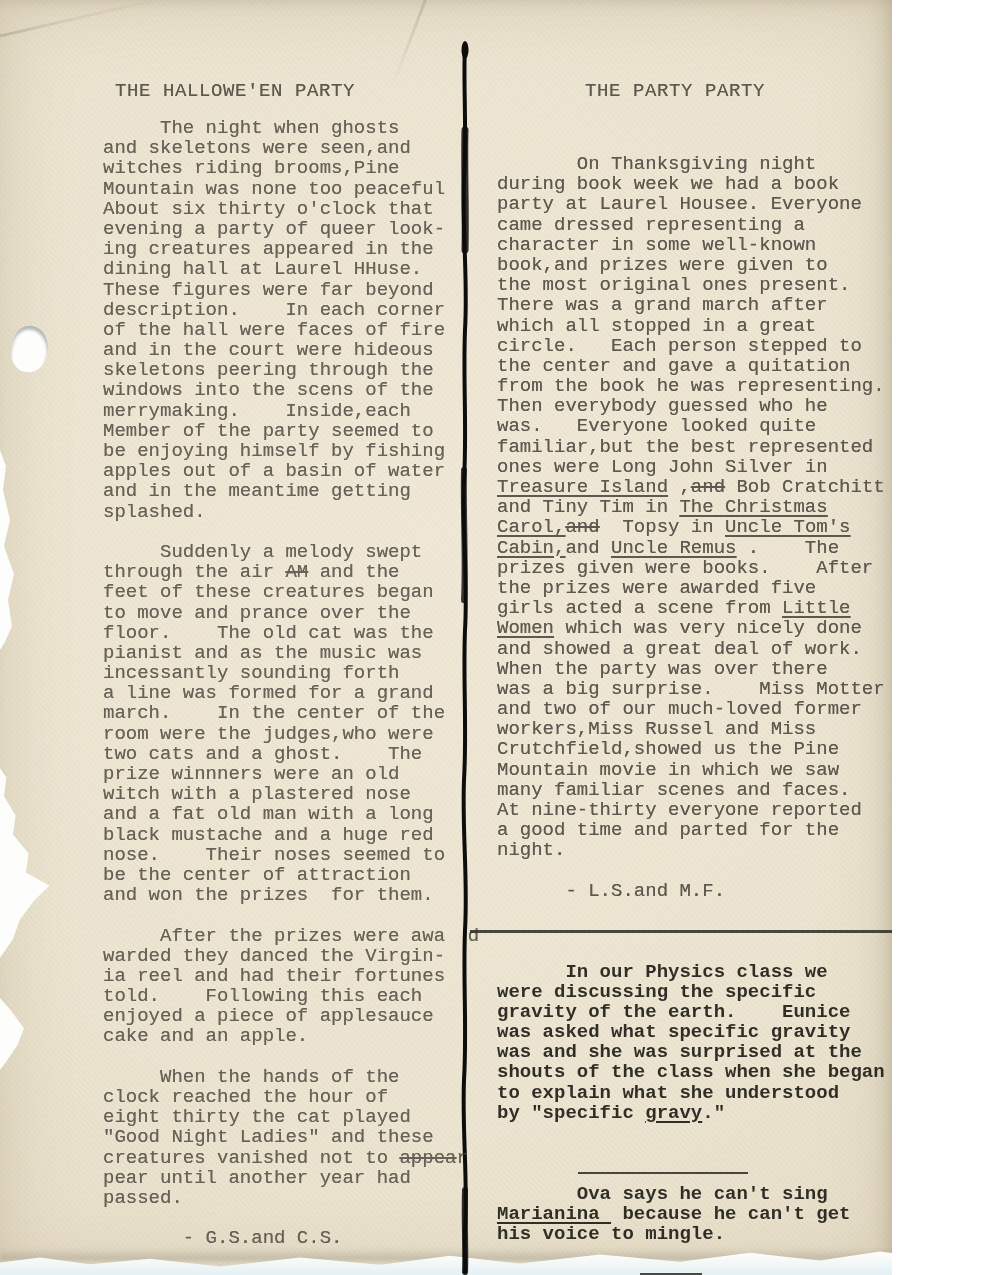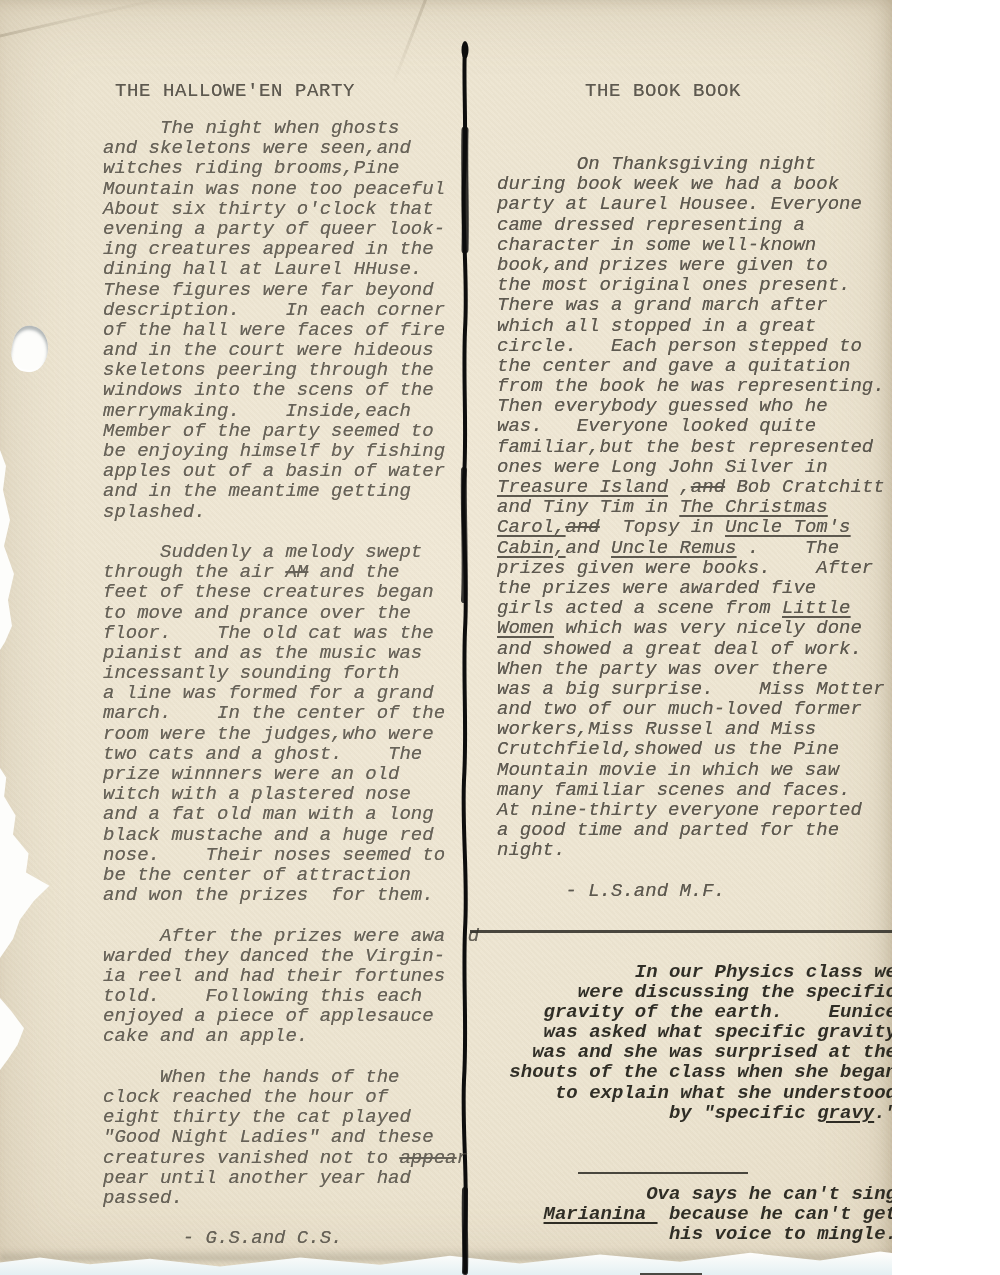--- a/index.html
+++ b/index.html
@@ -4,30 +4,30 @@
 <style>
   html,body{margin:0;padding:0;background:#ffffff;}
   .page{
     position:relative;width:892px;height:1275px;overflow:hidden;
     font-family:"Liberation Mono","DejaVu Sans Mono",monospace;
     background:
       repeating-linear-gradient(47deg, rgba(255,255,255,.035) 0 2px, rgba(90,75,50,.018) 2px 4px),
       radial-gradient(120% 90% at 48% 42%, #f0e8d6 0%, #ece4d0 50%, #e6dcc6 82%, #ded3b9 100%);
     box-shadow: inset 0 0 70px rgba(150,132,100,.28), inset -14px 0 20px -12px rgba(125,108,80,.30), inset 0 10px 18px -12px rgba(125,108,80,.22);
   }
-  .col{position:absolute;font-size:19px;line-height:20.2px;white-space:pre;font-style:italic;}
+  .col{position:absolute;font-size:19px;line-height:20.2px;white-space:pre;}
   .aged{color:#4a463e;opacity:.88;text-shadow:0 0 .6px rgba(74,70,62,.75);}
   .dim{opacity:.82;}
   .left-col{left:103px;top:118px;width:388px;}
   .right-col{left:497px;top:118px;width:400px;margin-top:36px;}
   .article-title{position:absolute;top:80px;font-size:19px;letter-spacing:.6px;white-space:pre;}
   .title-left{left:115px;}
   .title-right{left:585px;}
   .tl{height:20.2px;}
-  .fresh{color:#16150f;opacity:1;text-shadow:none;font-weight:bold;text-align:right;}
+  .fresh{color:#16150f;opacity:1;text-shadow:none;font-weight:bold;}
   .u{text-decoration:underline;text-underline-offset:3px;text-decoration-thickness:1.5px;}
   .x{text-decoration:line-through;text-decoration-thickness:2px;}
   .rule{display:inline-block;height:0;border-top:3px solid #33312a;vertical-align:middle;}
   .rule.full{margin-left:-27px;width:423px;}
   .rule.small{margin-left:81px;width:170px;border-top-width:2.5px;}
   .rule.tiny{margin-left:143px;width:62px;border-top-width:2.5px;}
   .ink-line{position:absolute;left:452px;top:40px;}
   .tear{position:absolute;background:#fdfdfb;}
   .tear-hole{left:12px;top:326px;width:36px;height:46px;border-radius:46% 58% 52% 48%;transform:rotate(10deg);
     box-shadow:inset 0 4px 3px rgba(105,115,120,.5), inset 0 -2px 2px rgba(255,255,255,.9);}
@@ -70,18 +70,18 @@
 
   <svg class="ink-line" width="30" height="1235" viewBox="0 0 30 1235">
     <ellipse cx="13" cy="10" rx="3.5" ry="9" fill="#0d0d0d"></ellipse>
     <path d="M13 6 C11 40 15 90 12 140 C10 190 16 240 13 290 C11 340 15 390 12 440 C10 490 16 540 13 590 C11 640 15 690 12 740 C10 790 16 840 13 890 C11 940 15 990 12 1040 C10 1090 16 1140 13 1190 C12 1215 14 1228 13 1232" fill="none" stroke="#0d0d0d" stroke-width="4" stroke-linecap="round"></path>
     <path d="M13 90 C12 130 14 170 13 210" fill="none" stroke="#0d0d0d" stroke-width="7" stroke-linecap="round" opacity=".85"></path>
     <path d="M12 430 C11 470 14 520 12 560" fill="none" stroke="#0d0d0d" stroke-width="6" stroke-linecap="round" opacity=".8"></path>
     <path d="M13 1150 C12 1180 14 1210 13 1232" fill="none" stroke="#0d0d0d" stroke-width="6" stroke-linecap="round" opacity=".85"></path>
   </svg>
 
   <div class="article-title title-left aged">THE HALLOWE'EN PARTY</div>
-  <div class="article-title title-right aged">THE BOOK BOOK</div>
+  <div class="article-title title-right aged">THE PARTY PARTY</div>
 
   <div class="col left-col aged dim"><div class="tl">     The night when ghosts</div><div class="tl">and skeletons were seen,and</div><div class="tl">witches riding brooms,Pine</div><div class="tl">Mountain was none too peaceful</div><div class="tl">About six thirty o'clock that</div><div class="tl">evening a party of queer look-</div><div class="tl">ing creatures appeared in the</div><div class="tl">dining hall at Laurel HHuse.</div><div class="tl">These figures were far beyond</div><div class="tl">description.    In each corner</div><div class="tl">of the hall were faces of fire</div><div class="tl">and in the court were hideous</div><div class="tl">skeletons peering through the</div><div class="tl">windows into the scens of the</div><div class="tl">merrymaking.    Inside,each</div><div class="tl">Member of the party seemed to</div><div class="tl">be enjoying himself by fishing</div><div class="tl">apples out of a basin of water</div><div class="tl">and in the meantime getting</div><div class="tl">splashed.</div><div class="tl">&nbsp;</div><div class="tl">     Suddenly a melody swept</div><div class="tl">through the air <span class="x">AM</span> and the</div><div class="tl">feet of these creatures began</div><div class="tl">to move and prance over the</div><div class="tl">floor.    The old cat was the</div><div class="tl">pianist and as the music was</div><div class="tl">incessantly sounding forth</div><div class="tl">a line was formed for a grand</div><div class="tl">march.    In the center of the</div><div class="tl">room were the judges,who were</div><div class="tl">two cats and a ghost.    The</div><div class="tl">prize winnners were an old</div><div class="tl">witch with a plastered nose</div><div class="tl">and a fat old man with a long</div><div class="tl">black mustache and a huge red</div><div class="tl">nose.    Their noses seemed to</div><div class="tl">be the center of attraction</div><div class="tl">and won the prizes  for them.</div><div class="tl">&nbsp;</div><div class="tl">     After the prizes were awa  d</div><div class="tl">warded they danced the Virgin-</div><div class="tl">ia reel and had their fortunes</div><div class="tl">told.    Following this each</div><div class="tl">enjoyed a piece of applesauce</div><div class="tl">cake and an apple.</div><div class="tl">&nbsp;</div><div class="tl">     When the hands of the</div><div class="tl">clock reached the hour of</div><div class="tl">eight thirty the cat played</div><div class="tl">"Good Night Ladies" and these</div><div class="tl">creatures vanished not to <span class="x">appea</span>r</div><div class="tl">pear until another year had</div><div class="tl">passed.</div><div class="tl">&nbsp;</div><div class="tl">       - G.S.and C.S.</div></div>
   <div class="col right-col aged"><div class="tl">       On Thanksgiving night</div><div class="tl">during book week we had a book</div><div class="tl">party at Laurel Housee. Everyone</div><div class="tl">came dressed representing a</div><div class="tl">character in some well-known</div><div class="tl">book,and prizes were given to</div><div class="tl">the most original ones present.</div><div class="tl">There was a grand march after</div><div class="tl">which all stopped in a great</div><div class="tl">circle.   Each person stepped to</div><div class="tl">the center and gave a quitation</div><div class="tl">from the book he was representing.</div><div class="tl">Then everybody guessed who he</div><div class="tl">was.   Everyone looked quite</div><div class="tl">familiar,but the best represented</div><div class="tl">ones were Long John Silver in</div><div class="tl"><span class="u">Treasure Island</span> ,<span class="x">and</span> Bob Cratchitt</div><div class="tl">and Tiny Tim in <span class="u">The Christmas</span></div><div class="tl"><span class="u">Carol,</span><span class="x">and</span>  Topsy in <span class="u">Uncle Tom's</span></div><div class="tl"><span class="u">Cabin,</span>and <span class="u">Uncle Remus</span> .    The</div><div class="tl">prizes given were books.    After</div><div class="tl">the prizes were awarded five</div><div class="tl">girls acted a scene from <span class="u">Little</span></div><div class="tl"><span class="u">Women</span> which was very nicely done</div><div class="tl">and showed a great deal of work.</div><div class="tl">When the party was over there</div><div class="tl">was a big surprise.    Miss Motter</div><div class="tl">and two of our much-loved former</div><div class="tl">workers,Miss Russel and Miss</div><div class="tl">Crutchfield,showed us the Pine</div><div class="tl">Mountain movie in which we saw</div><div class="tl">many familiar scenes and faces.</div><div class="tl">At nine-thirty everyone reported</div><div class="tl">a good time and parted for the</div><div class="tl">night.</div><div class="tl">&nbsp;</div><div class="tl">      - L.S.and M.F.</div><div class="tl">&nbsp;</div><div class="tl"><span class="rule full"></span></div><div class="tl">&nbsp;</div><div class="tl fresh">      In our Physics class we</div><div class="tl fresh">were discussing the specific</div><div class="tl fresh">gravity of the earth.    Eunice</div><div class="tl fresh">was asked what specific gravity</div><div class="tl fresh">was and she was surprised at the</div><div class="tl fresh">shouts of the class when she began</div><div class="tl fresh">to explain what she understood</div><div class="tl fresh">by "specific <span class="u">gravy</span>."</div><div class="tl">&nbsp;</div><div class="tl">&nbsp;</div><div class="tl"><span class="rule small"></span></div><div class="tl fresh">       Ova says he can't sing</div><div class="tl fresh"><span class="u">Marianina </span> because he can't get</div><div class="tl fresh">his voice to mingle.</div><div class="tl">&nbsp;</div><div class="tl"><span class="rule tiny"></span></div></div>
 
 </div>
 
 </body></html>

